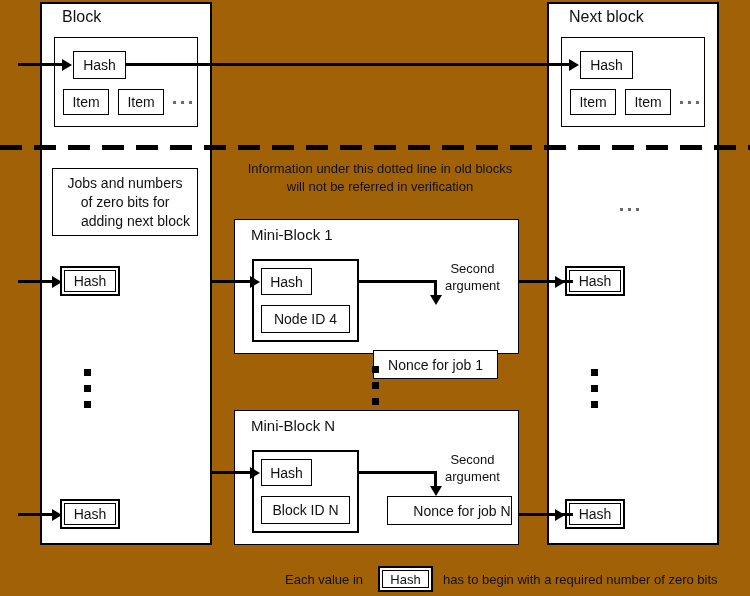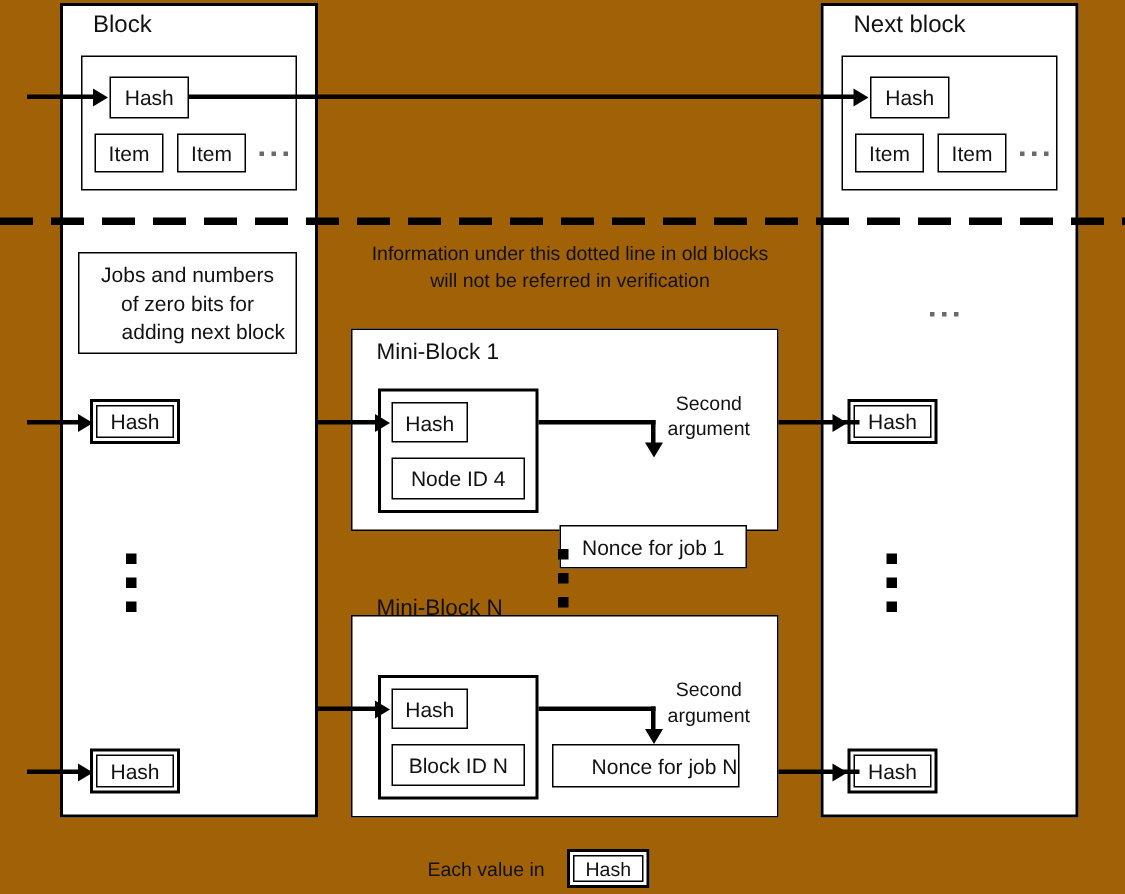--- a/index.html
+++ b/index.html
@@ -221,25 +221,25 @@
   <div class="lbl t13 center" style="left:435px; top:261px; width:75px; text-align:center;">Second</div>
   <div class="lbl t13 center" style="left:435px; top:278px; width:75px; text-align:center;">argument</div>
 
   <div class="vdots" style="left:372px; top:366px;">
       <i></i>
       <i></i>
       <i></i>
     </div>
 
   <div class="box-thin" style="left:234px; top:410px; width:285px; height:135px;"></div>
-  <div class="lbl t15" style="left:251px; top:397px;">Mini-Block N</div>
+  <div class="lbl t15" style="left:251px; top:417px;">Mini-Block N</div>
   <div class="box" style="left:252px; top:450px; width:107px; height:83px;"></div>
   <div class="cellbox" style="left:261px; top:459px; width:51px; height:27px;">Hash</div>
   <div class="cellbox" style="left:261px; top:496px; width:89px; height:28px;">Block ID N</div>
-  <div class="cellbox" style="left:368px; top:496px; width:125px; height:29px;padding-left:25px;">Nonce for job N</div>
+  <div class="cellbox" style="left:387px; top:496px; width:125px; height:29px;padding-left:25px;">Nonce for job N</div>
   <div class="lbl t13 center" style="left:435px; top:452px; width:75px; text-align:center;">Second</div>
   <div class="lbl t13 center" style="left:435px; top:469px; width:75px; text-align:center;">argument</div>
 
   <div class="hline" style="left:18px; top:63px; width:48px;"></div>
   <div class="arrowhead-r" style="left:62px; top:58.5px;"></div>
 
   <div class="hline" style="left:126px; top:63px; width:447px;"></div>
   <div class="arrowhead-r" style="left:569px; top:58.5px;"></div>
 
   <div class="hline" style="left:212px; top:280px; width:42px;"></div>
@@ -265,14 +265,15 @@
   <div class="vline" style="left:434px; top:471px; height:17px;"></div>
   <div class="arrowhead-d" style="left:429.5px; top:486px;"></div>
 
   <div class="hline" style="left:519px; top:513px; width:54px;"></div>
   <div class="arrowhead-r" style="left:555px; top:508.5px;"></div>
 
   <div class="lbl t13" style="left:285px; top:572px;">Each value in</div>
   <div class="hash-dbl" style="left:378px; top:566px; width:55px; height:26px;">
     <span style="font-size:13px;">Hash</span>
   </div>
+  <div class="lbl t13" style="left:443px; top:572px;">has to begin with a required number of zero bits</div>
 
 </div>
 
 </body></html>

